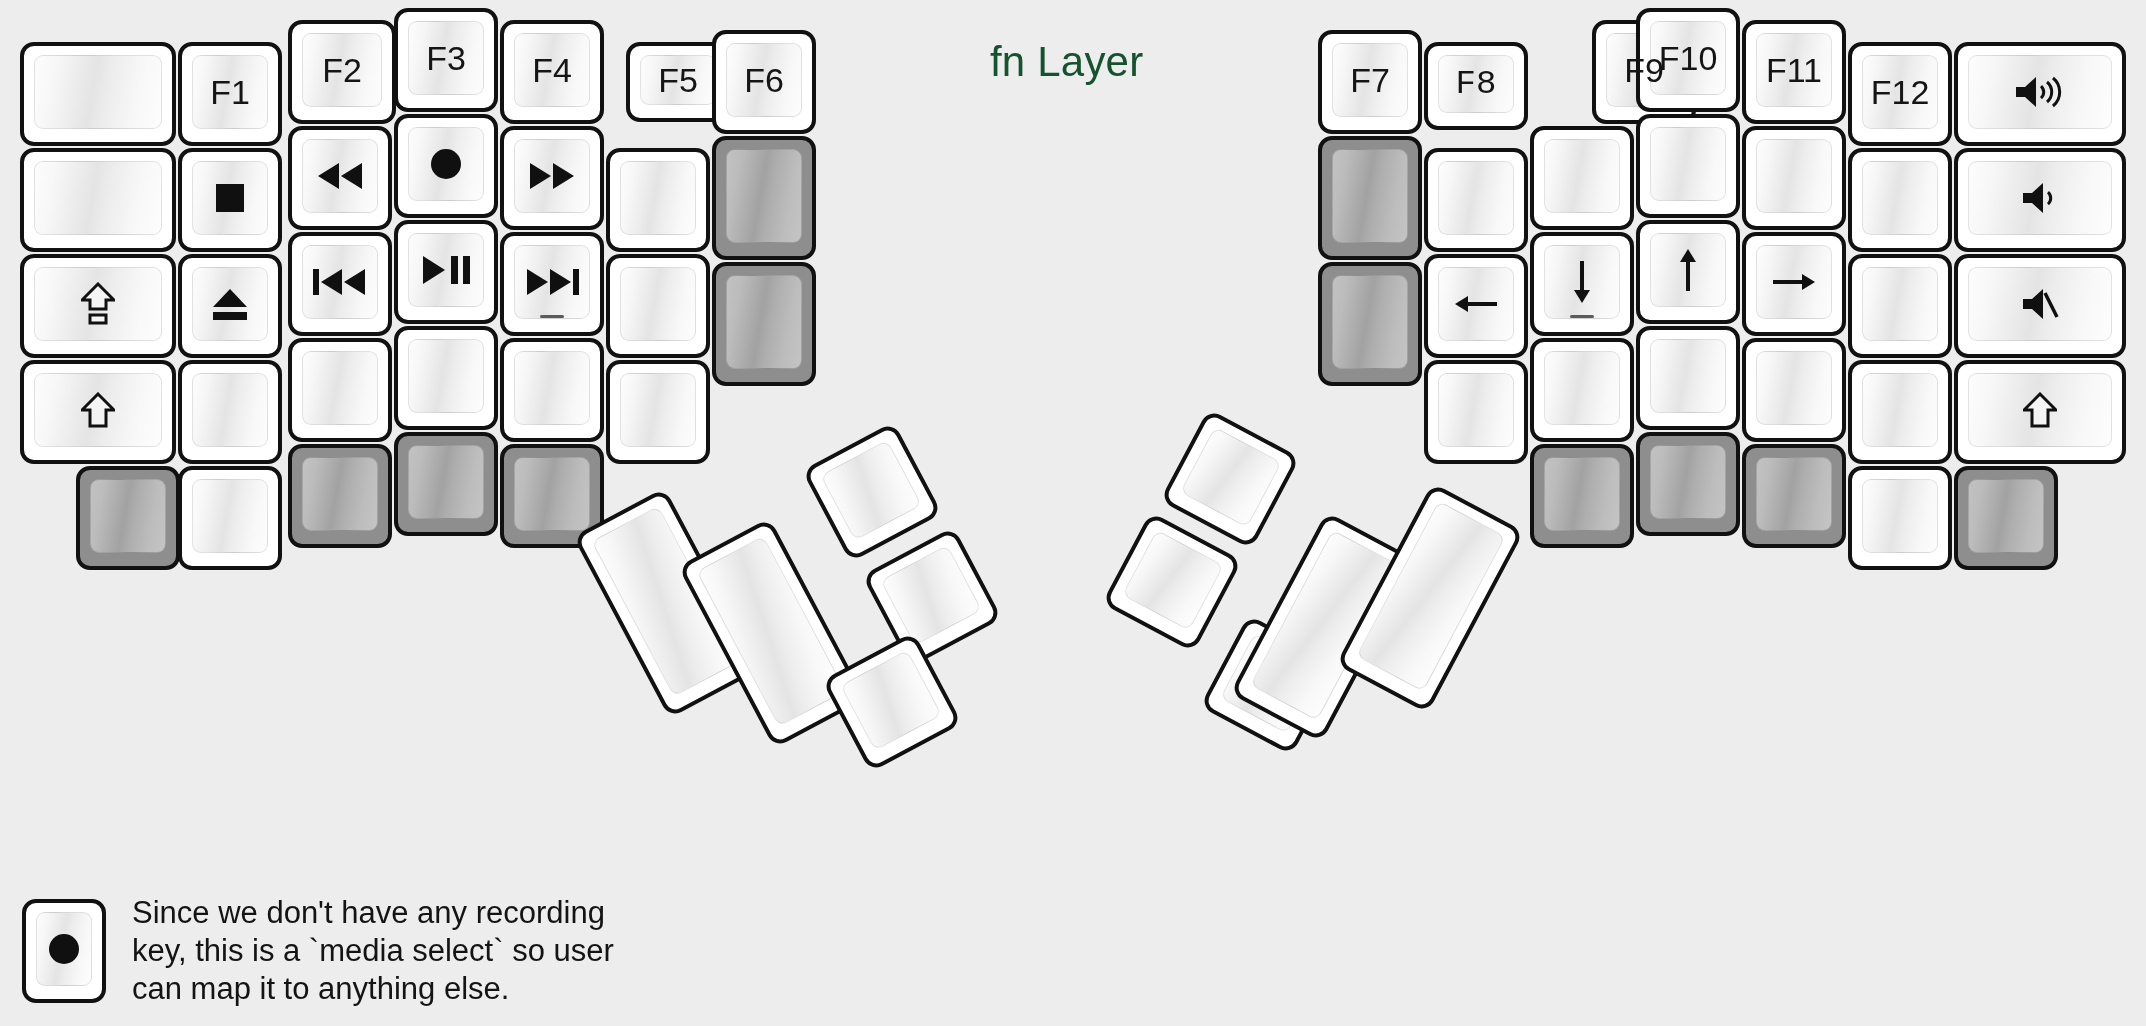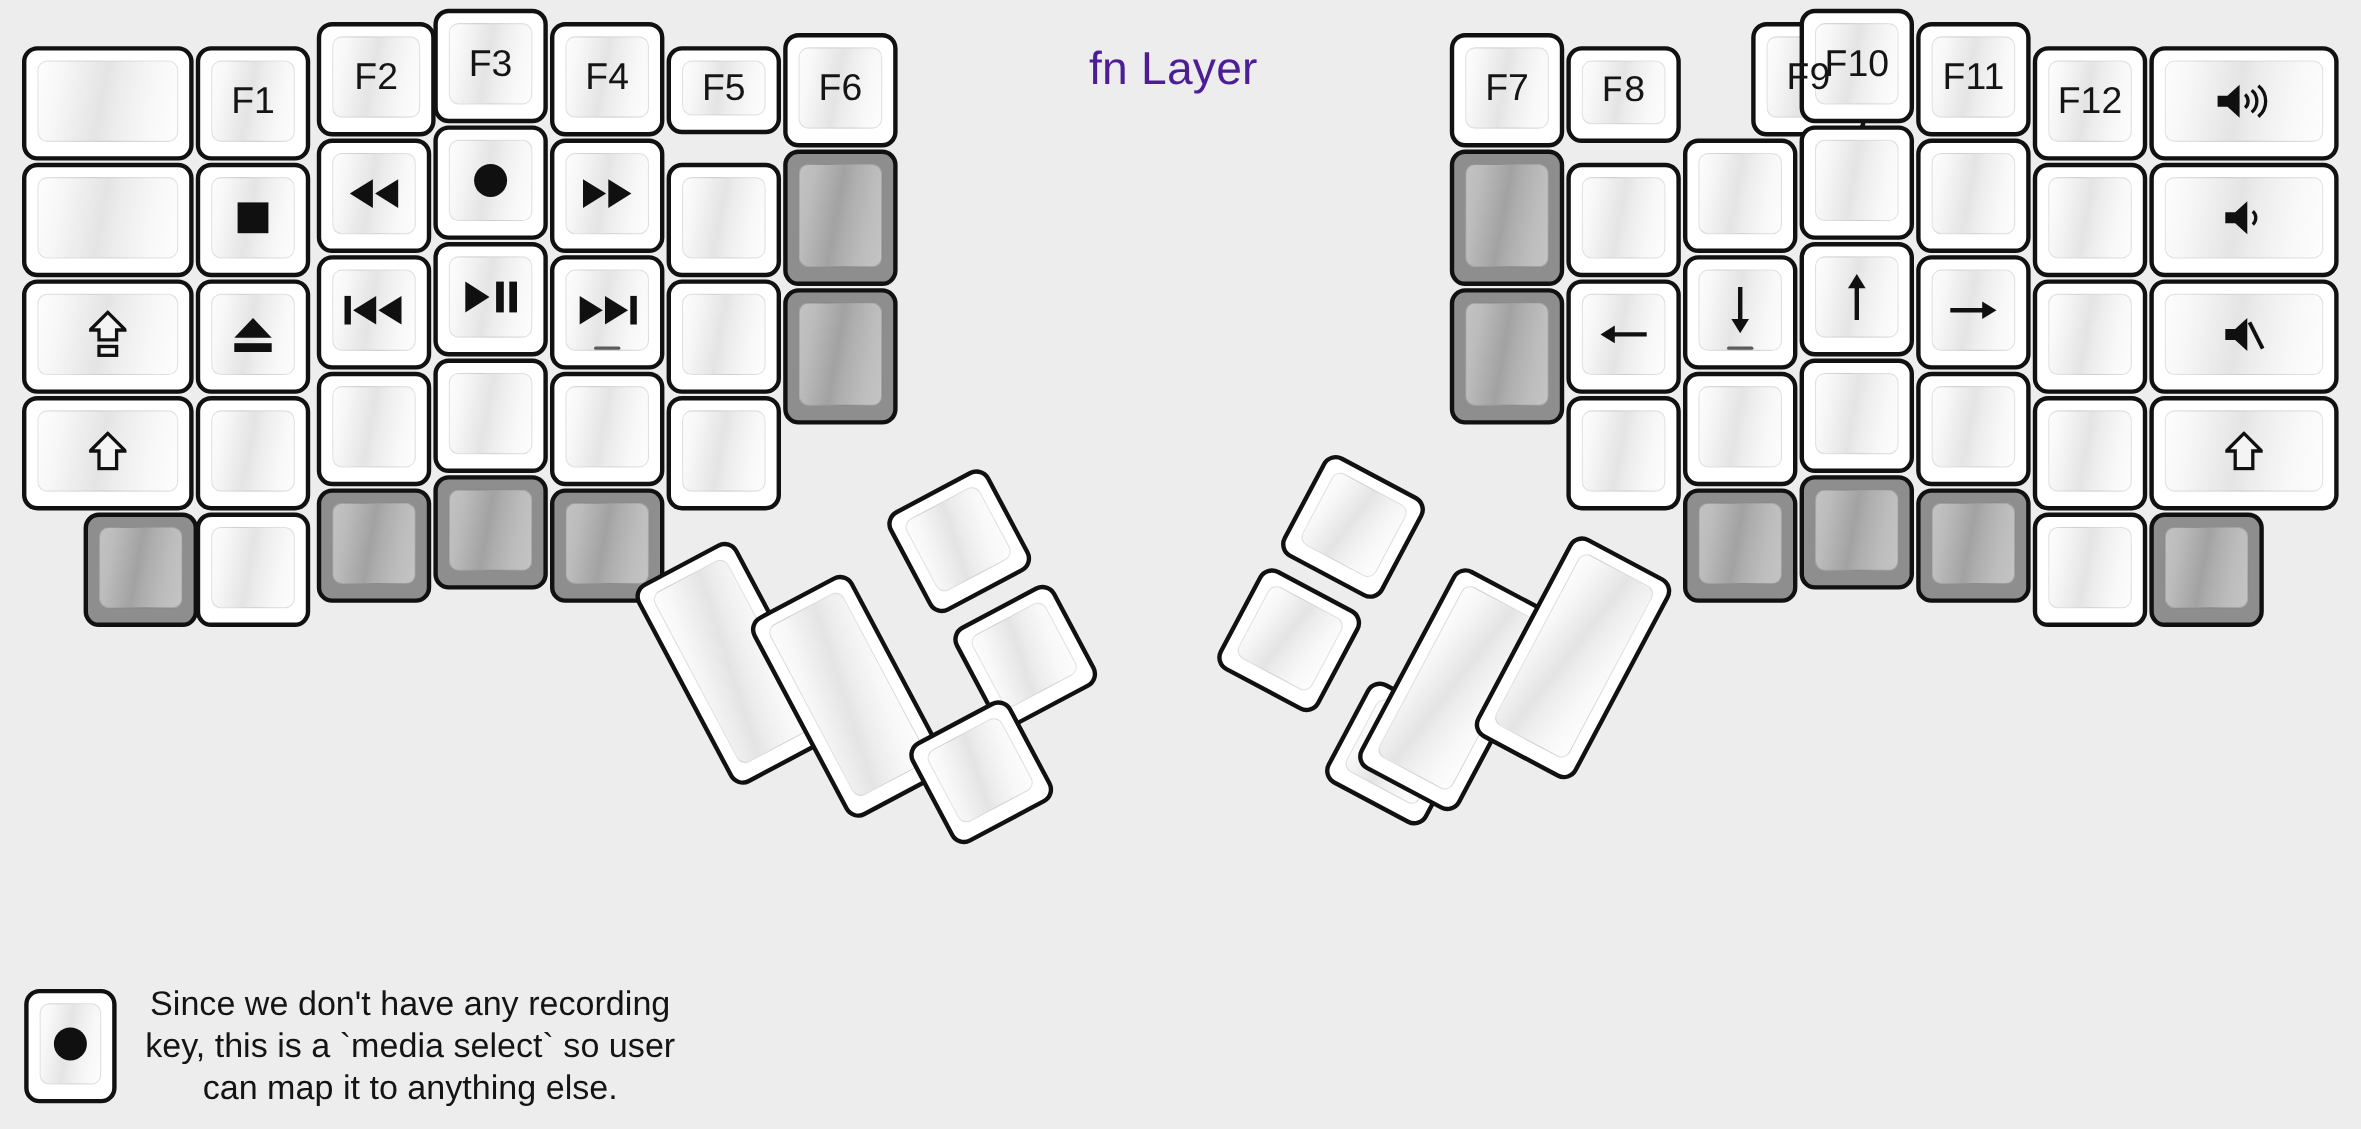--- a/index.html
+++ b/index.html
@@ -22,21 +22,21 @@
     height: 1026px;
     background: #ededed;
   }
 
   
   #layer-title {
     position: absolute;
     left: 990px;
     top: 38px;
     font-size: 42px;
-    color: #4c1d95;
+    color: #14532d;
     letter-spacing: .2px;
     white-space: nowrap;
   }
 
   
   .key {
     position: absolute;
     box-sizing: border-box;
     border: 4px solid #111111;
     border-radius: 14px;
@@ -105,21 +105,20 @@
     position: absolute;
     left: 0;
     top: 872px;
     width: 2146px;
     height: 154px;
   }
   .legend-item {
     position: absolute;
     display: flex;
     align-items: center;
-    text-align: center;
   }
   .legend-key {
     position: relative;
     box-sizing: border-box;
     border: 4px solid #111111;
     border-radius: 14px;
     background: #ffffff;
     width: 84px;
     height: 104px;
     flex: 0 0 auto;
@@ -329,21 +328,21 @@
       <div class="key" style="left: 500px; top: 338px; width: 104px; height: 104px;">
         <div class="cap">
           <span class="lbl"></span>
         </div>
       </div>
       <div class="key trns" style="left: 500px; top: 444px; width: 104px; height: 104px;">
         <div class="cap">
           <span class="lbl"></span>
         </div>
       </div>
-      <div class="key" style="left: 606px; top: 42px; width: 104px; height: 80px;">
+      <div class="key" style="left: 626px; top: 42px; width: 104px; height: 80px;">
         <div class="cap">
           <span class="lbl">F5</span>
         </div>
       </div>
       <div class="key" style="left: 606px; top: 148px; width: 104px; height: 104px;">
         <div class="cap">
           <span class="lbl"></span>
         </div>
       </div>
       <div class="key" style="left: 606px; top: 254px; width: 104px; height: 104px;">

